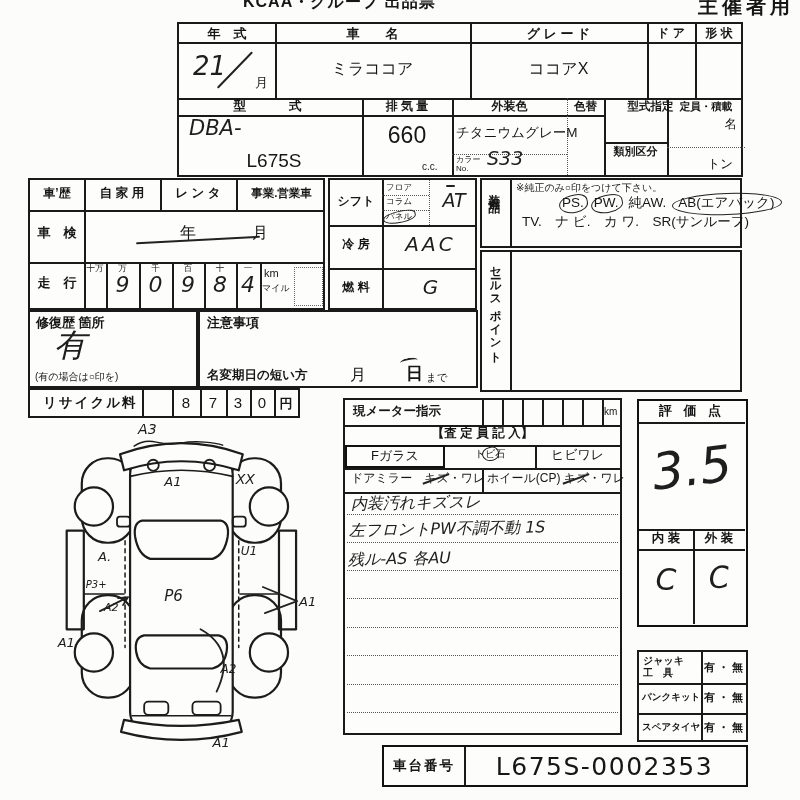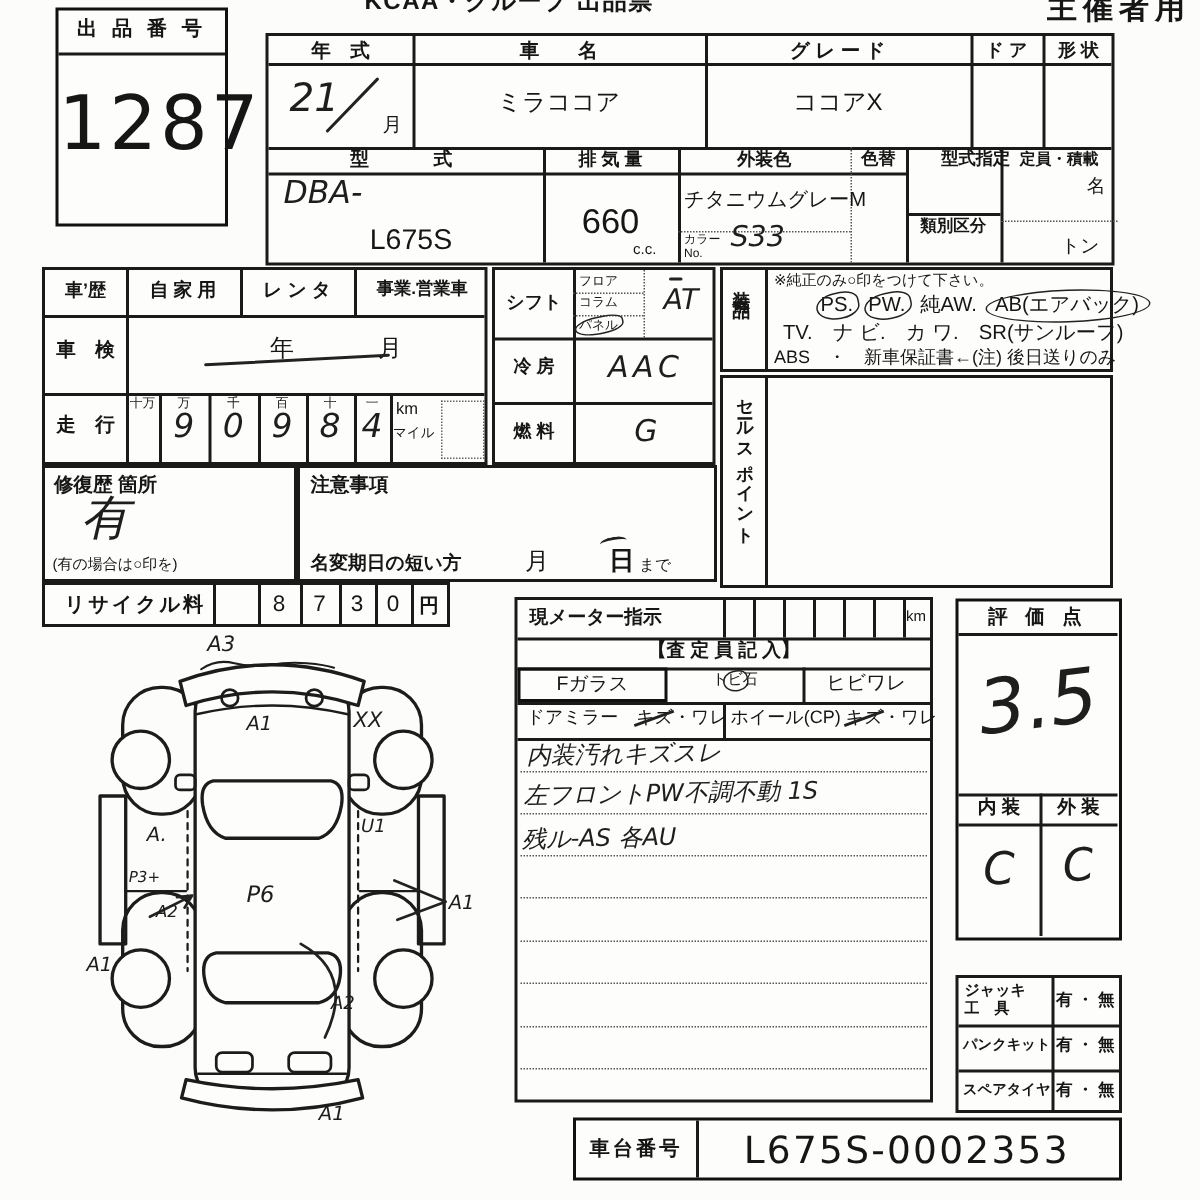--- a/index.html
+++ b/index.html
@@ -32,25 +32,20 @@
   svg text{font-family:"DejaVu Sans",sans-serif;font-style:italic;fill:#1d1d1d;}
 </style>
 </head>
 <body>
 
 <div id="sheet">
 
   <div class="t b" style="left:243px;top:-7px;font-size:16px;letter-spacing:1px;">KCAA・グループ 出品票</div>
   <div class="t b" style="left:698px;top:-5px;font-size:20px;letter-spacing:4px;">主催者用</div>
 
-  <div class="bx2" style="left:37px;top:5px;width:115px;height:146px;">
-    <div class="t b c" style="left:0;top:5px;width:100%;font-size:13.5px;letter-spacing:3px;">出 品 番 号</div>
-    <div class="hl" style="left:0;top:28px;width:100%;"></div>
-    <div class="t c" style="left:0;top:48px;width:100%;font-size:50px;font-family:'DejaVu Sans',sans-serif;letter-spacing:2px;">1287</div>
-  </div>
 
   <div class="bx" style="left:177px;top:22px;width:566px;height:155px;">
     <div class="hl" style="left:0;top:18px;width:562px;"></div>
     <div class="hl" style="left:0;top:74px;width:562px;"></div>
     <div class="hl" style="left:0;top:91px;width:425px;"></div>
     <div class="vl" style="left:96px;top:0;height:74px;"></div>
     <div class="vl" style="left:291px;top:0;height:74px;"></div>
     <div class="vl" style="left:468px;top:0;height:74px;"></div>
     <div class="vl" style="left:516px;top:0;height:74px;"></div>
     <div class="vl" style="left:183px;top:74px;height:77px;"></div>
@@ -72,21 +67,21 @@
 
     <div class="t b c" style="left:0;top:76px;width:183px;font-size:12.5px;letter-spacing:6px;">型　　式</div>
     <div class="t b c" style="left:183px;top:76px;width:90px;font-size:12px;">排 気 量</div>
     <div class="t b c" style="left:273px;top:76px;width:115px;font-size:12px;">外装色</div>
     <div class="t b c" style="left:388px;top:76px;width:37px;font-size:11.5px;text-align:center;">色替</div>
     <div class="t b c" style="left:425px;top:76px;width:63px;font-size:11.5px;margin-left:15px;">型式指定</div>
     <div class="t b c" style="left:488px;top:77px;width:78px;font-size:10.5px;">定員・積載</div>
 
     <div class="t hw" style="left:10px;top:93px;font-size:21px;">DBA-</div>
     <div class="t c" style="left:40px;top:127px;width:110px;font-size:19px;">L675S</div>
-    <div class="t c" style="left:183px;top:99px;width:90px;font-size:23px;margin-top:12px;">660</div>
+    <div class="t c" style="left:183px;top:99px;width:90px;font-size:23px;">660</div>
     <div class="t" style="left:243px;top:137px;font-size:10px;">c.c.</div>
 
     <div class="t" style="left:277px;top:102px;font-size:13.5px;">チタニウムグレーM</div>
     <div class="dhl" style="left:273px;top:130px;width:115px;"></div>
     <div class="t" style="left:277px;top:132px;font-size:8px;">カラー</div>
     <div class="t" style="left:277px;top:141px;font-size:8px;">No.</div>
     <div class="t hw" style="left:308px;top:124px;font-size:19px;">S33</div>
 
     <div class="hl" style="left:425px;top:118px;width:63px;"></div>
     <div class="t b c" style="left:425px;top:121px;width:63px;font-size:11px;">類別区分</div>
@@ -180,25 +175,24 @@
     <div class="t b c" style="left:0;top:58px;width:52px;font-size:12px;">冷 房</div>
     <div class="t c hw" style="left:52px;top:53px;width:97px;font-size:20px;letter-spacing:3px;">AAC</div>
     <div class="t b c" style="left:0;top:101px;width:52px;font-size:12px;">燃 料</div>
     <div class="t c hw" style="left:52px;top:96px;width:97px;font-size:20px;">G</div>
   </div>
 
   <div class="bx" style="left:480px;top:178px;width:262px;height:70px;">
     <div class="vl" style="left:28px;top:0;height:66px;"></div>
     <div class="t b vert" style="left:5px;top:4px;height:60px;font-size:12px;letter-spacing:4px;">装備品</div>
     <div class="t" style="left:34px;top:2px;font-size:10px;">※純正のみ○印をつけて下さい。</div>
-    <div class="t" style="left:25px;top:16px;font-size:13.5px;padding-left:40px;">
+    <div class="t" style="left:40px;top:16px;font-size:13.5px;padding-left:40px;">
       <span class="loop">PS.</span><span style="display:inline-block;width:10px;"></span><span class="loop">PW.</span><span style="display:inline-block;width:10px;"></span><span>純AW.</span><span style="display:inline-block;width:10px;"></span><span class="oval">AB(エアバック)</span>
     </div>
     <div class="t" style="left:40px;top:35px;font-size:13.5px;">TV.　ナ ビ.　カ ワ.　SR(サンルーフ)</div>
-    <div class="t" style="left:34px;top:52px;font-size:12px;">ABS　・　新車保証書←(注) 後日送りのみ</div>
   </div>
 
   <div class="bx" style="left:480px;top:250px;width:262px;height:142px;">
     <div class="vl" style="left:28px;top:0;height:138px;"></div>
     <div class="t b vert" style="left:7px;top:6px;height:128px;font-size:11.5px;letter-spacing:1px;">セールスポイント</div>
   </div>
 
   <div class="bx" style="left:343px;top:398px;width:279px;height:337px;">
     <div class="hl" style="left:0;top:25px;width:275px;"></div>
     <div class="hl" style="left:0;top:45px;width:275px;"></div>

